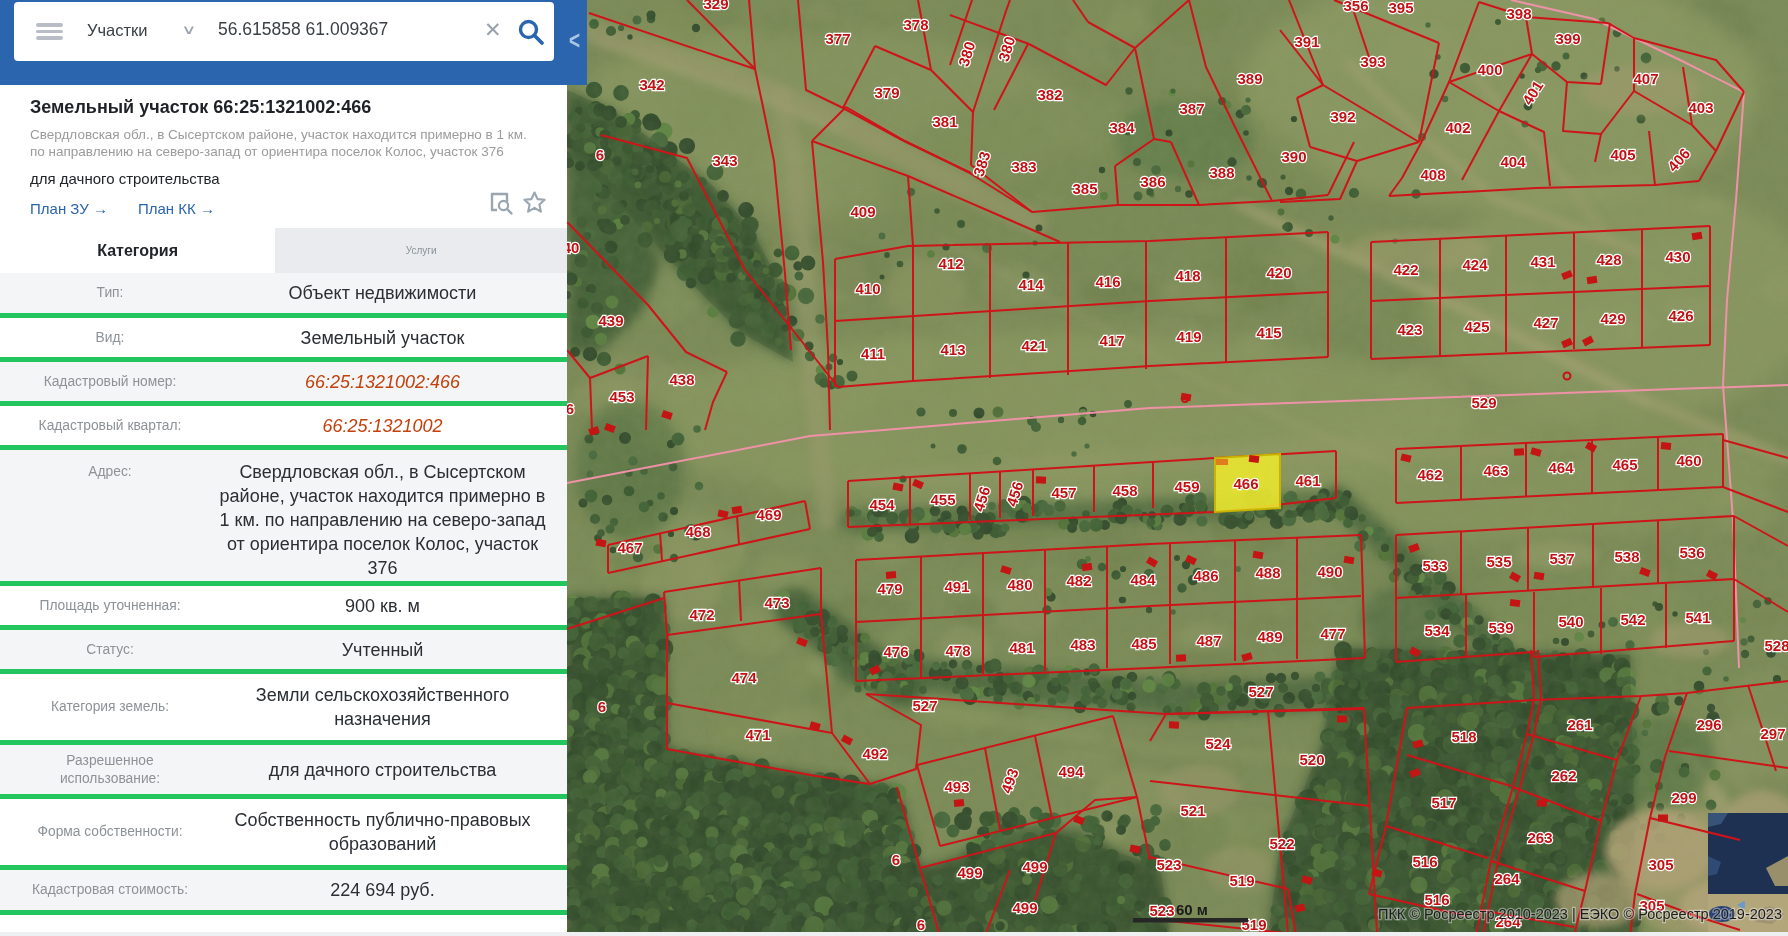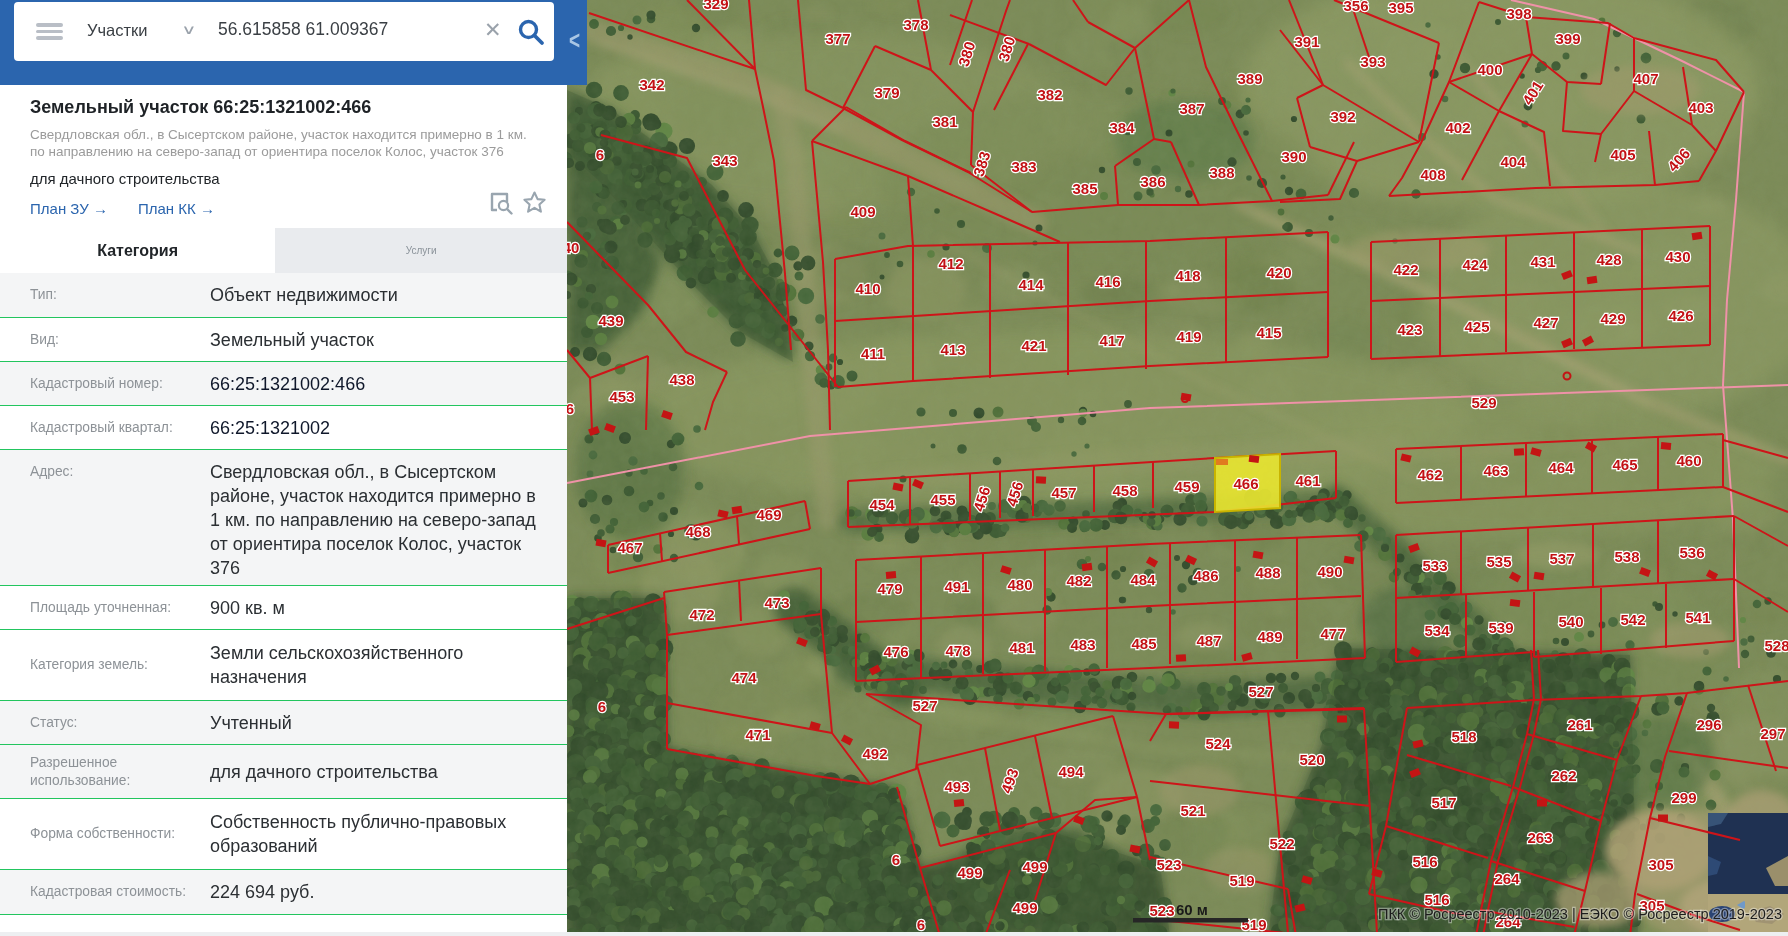--- a/index.html
+++ b/index.html
@@ -15,26 +15,26 @@
 #collapse { position:absolute; left:569px; top:30px; color:#a9c6e4; font-size:19px; font-weight:bold; z-index:6; transform:scaleY(1.4); }
 h1 { font-size:18px; color:#1e2226; padding:12px 0 0 30px; }
 .graytxt { padding:9px 30px 0 30px; font-size:13.5px; line-height:16.5px; color:#9b9b9b; }
 .usage { padding:10px 30px 0 30px; font-size:15px; color:#212529; }
 .links { position:relative; padding:13px 30px 0 30px; font-size:15px; }
 .links a { color:#2b65ae; text-decoration:none; margin-right:40px; }
 .tabs { position:absolute; top:143px; left:0; width:567px; height:45px; display:flex; }
 .tab1 { width:283px; background:#fff; text-align:center; line-height:45px; font-weight:bold; font-size:16px; color:#212529; }
 .tab2 { width:300px; background:#e9ebee; text-align:center; line-height:45px; font-size:10px; color:#8a9299; }
 .table { position:absolute; top:188px; left:0; width:567px; }
-.row { display:flex; align-items:center; border-bottom:1px solid #22c55e; background:#fff; }
+.row { display:flex; align-items:center; border-bottom:5px solid #22c55e; background:#fff;text-align:center; }
 .row.gray { background:#f4f5f6; }
 .lab { width:190px; padding-left:30px; font-size:13.8px; color:#8d9297; line-height:18px; }
 .row[style*="flex-start"] .lab { padding-top:13px; }
 .val { flex:1; padding:10px 12px 10px 20px; font-size:18px; line-height:24px; color:#2b2f33; }
-.lnk { color:#0f172a; }
+.lnk { color:#c2410c;font-style:italic; }
 .icons { position:absolute; top:104px; right:20px; }
 #bstrip { position:absolute; left:0; top:932px; width:1788px; height:4px; background:#edeff1; z-index:20; }
 </style></head>
 <body>
 <div id="stage">
 <svg width="1221" height="936" viewBox="567 0 1221 936" xmlns="http://www.w3.org/2000/svg" style="position:absolute;left:567px;top:0">
       <defs>
 <filter id="soft" x="-40%" y="-40%" width="180%" height="180%">
           <feGaussianBlur stdDeviation="9"></feGaussianBlur>
         </filter>
@@ -3253,27 +3253,27 @@
           <div class="val"><span class="lnk">66:25:1321002</span></div>
         </div>
         <div class="row gray" style="height:136px;align-items:flex-start;">
           <div class="lab">Адрес:</div>
           <div class="val"><span>Свердловская обл., в Сысертском<br>районе, участок находится примерно в<br>1 км. по направлению на северо-запад<br>от ориентира поселок Колос, участок<br>376</span></div>
         </div>
         <div class="row" style="height:44px;">
           <div class="lab">Площадь уточненная:</div>
           <div class="val"><span>900 кв. м</span></div>
         </div>
+        <div class="row gray" style="height:44px;">
+          <div class="lab">Статус:</div>
+          <div class="val"><span>Учтенный</span></div>
+        </div>
         <div class="row" style="height:71px;">
           <div class="lab">Категория земель:</div>
           <div class="val"><span>Земли сельскохозяйственного<br>назначения</span></div>
-        </div>
-        <div class="row gray" style="height:44px;">
-          <div class="lab">Статус:</div>
-          <div class="val"><span>Учтенный</span></div>
         </div>
         <div class="row gray" style="height:54px;">
           <div class="lab">Разрешенное использование:</div>
           <div class="val"><span>для дачного строительства</span></div>
         </div>
         <div class="row" style="height:71px;">
           <div class="lab">Форма собственности:</div>
           <div class="val"><span>Собственность публично-правовых<br>образований</span></div>
         </div>
         <div class="row gray" style="height:45px;">

